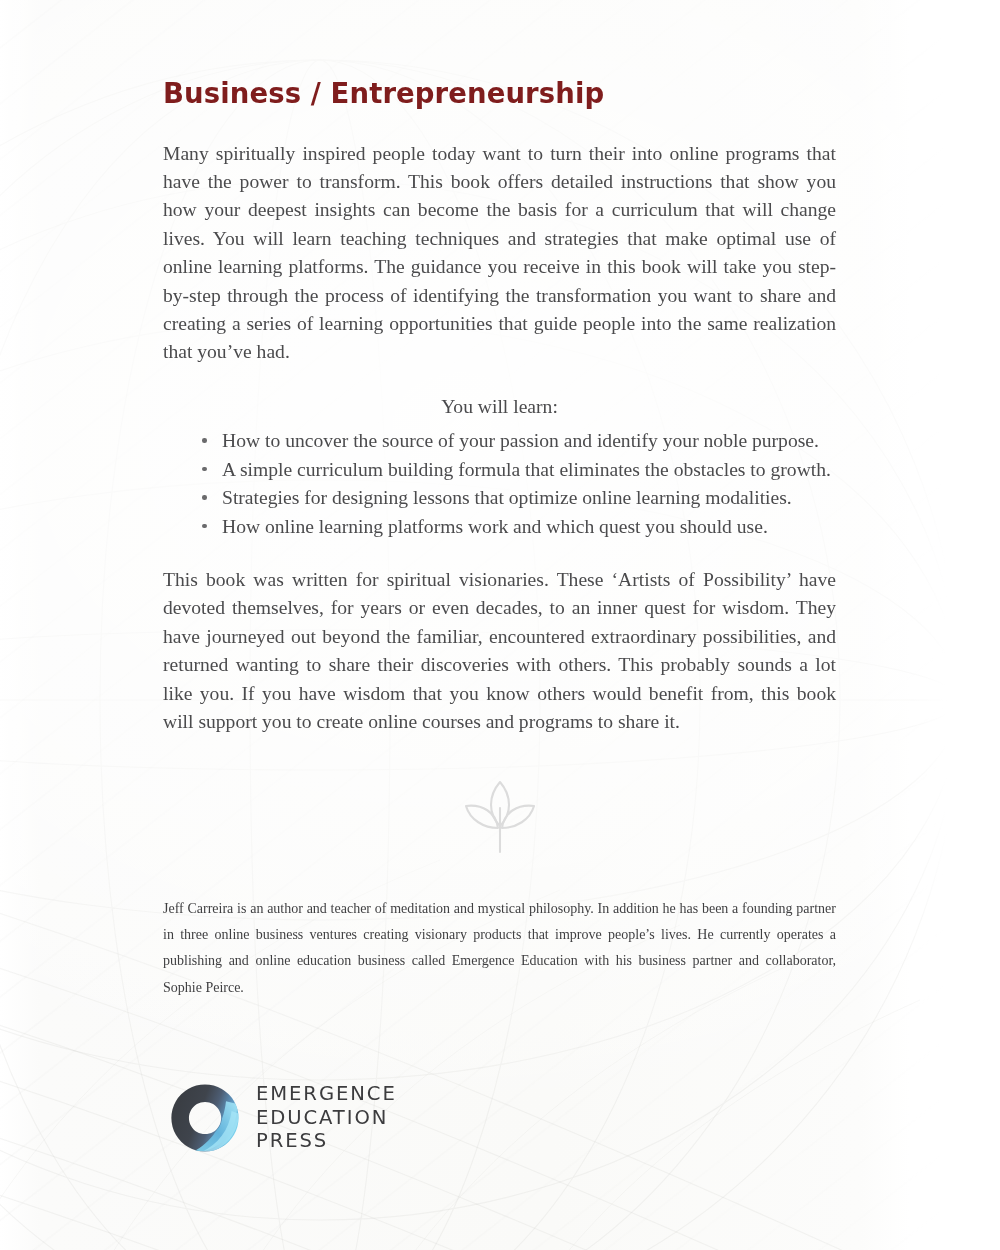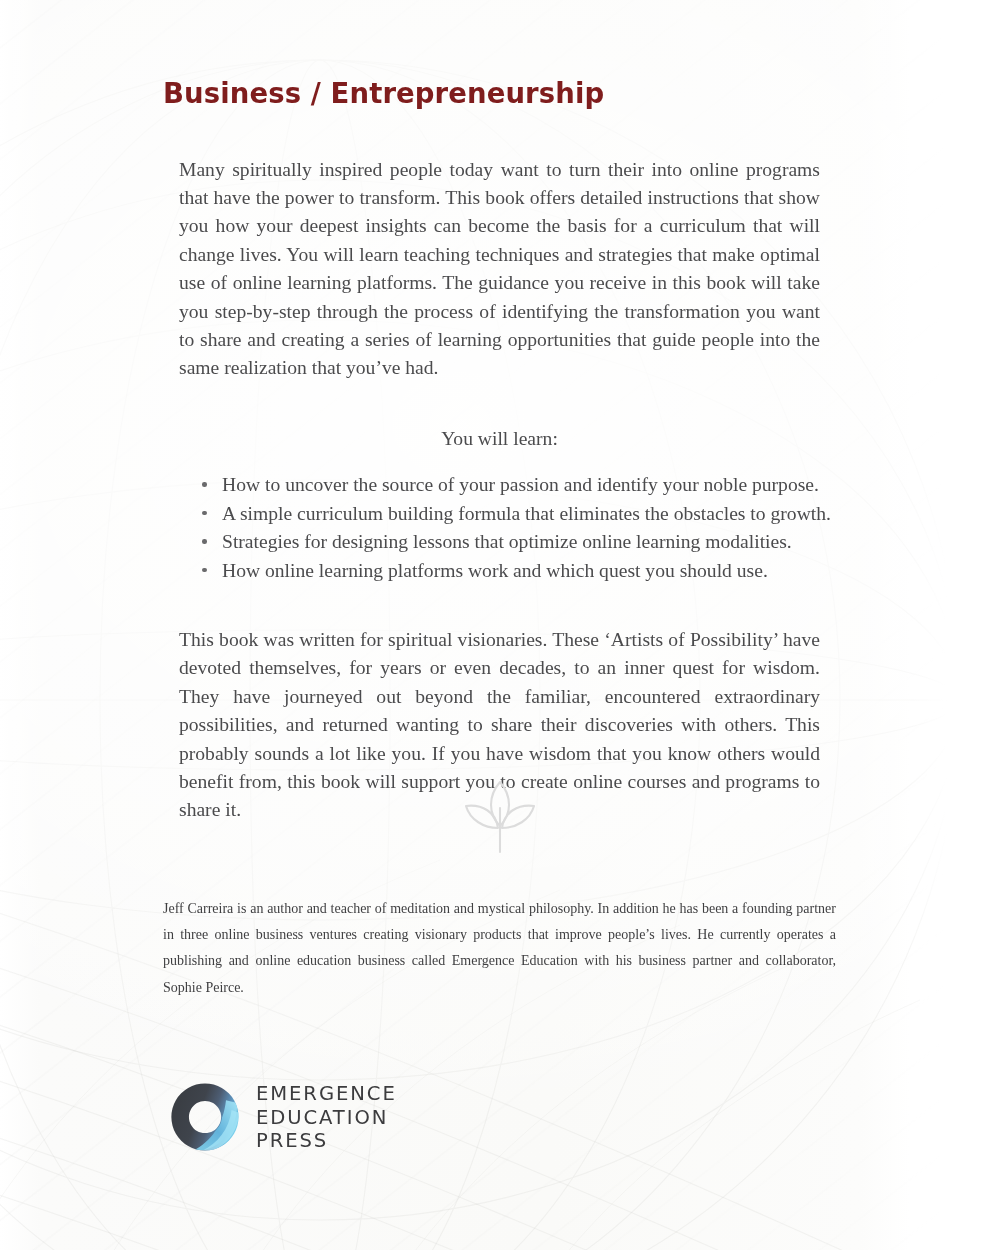--- a/index.html
+++ b/index.html
@@ -91,38 +91,38 @@
     padding-top: 78px;
     font-family: "DejaVu Sans", sans-serif;
     font-size: 27.5px;
     font-weight: 700;
     letter-spacing: .1px;
     color: #7f1d1d;
     line-height: 1.15;
   }
 
   p.body-text {
-    margin: 16px;
+    margin: 0;
     padding-top: 30px;
     font-family: "Liberation Serif", serif;
     font-size: 19.6px;
     line-height: 28.4px;
     color: #4b4b4d;
     text-align: justify;
     text-justify: inter-word;
     -webkit-hyphens: none;
             hyphens: none;
   }
   p.intro-line {
     padding-top: 26px;
     text-align: center;
   }
 
   ul.learn-list {
-    margin: 18px 0 0 0;
+    margin: 6px 0 0 0;
     padding: 0;
     list-style: none;
   }
   ul.learn-list li {
     position: relative;
     padding-left: 59px;
     font-family: "Liberation Serif", serif;
     font-size: 19.6px;
     line-height: 28.4px;
     color: #4b4b4d;
@@ -169,21 +169,21 @@
     text-align: justify;
     text-justify: inter-word;
   }
 
   
   .logo {
     position: absolute;
     left: 170px;
     top: 1081px;
     display: flex;
-    align-items: center;
+    align-items: flex-end;
     gap: 16px;
   }
   .logo-mark { width: 70px; height: 70px; display:block; }
   .logo-mark svg { display:block; width:100%; height:100%; }
   .logo-words {
     display: flex;
     flex-direction: column;
     justify-content: center;
     padding-top: 1px;
   }

